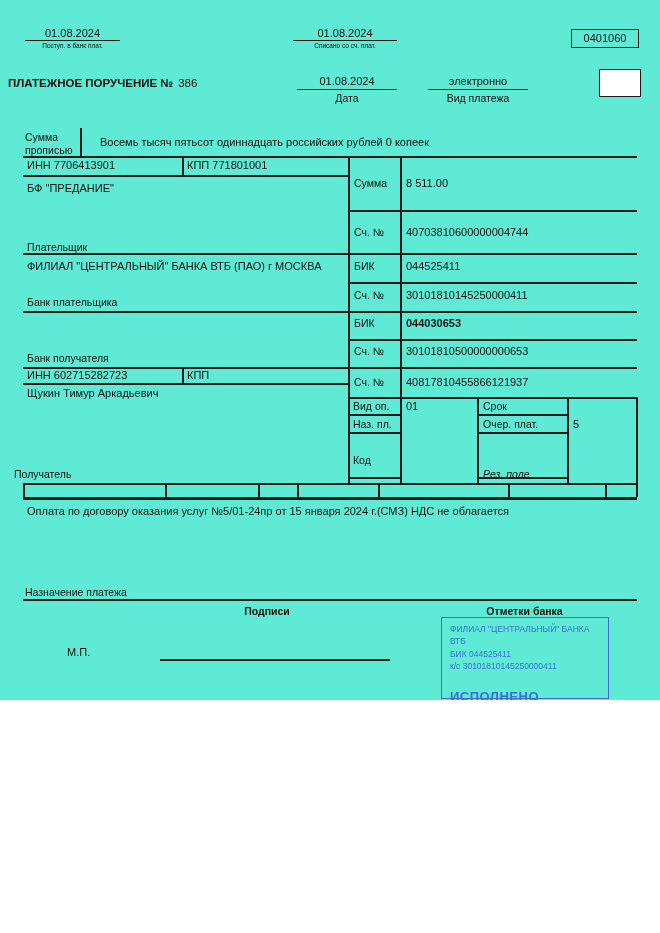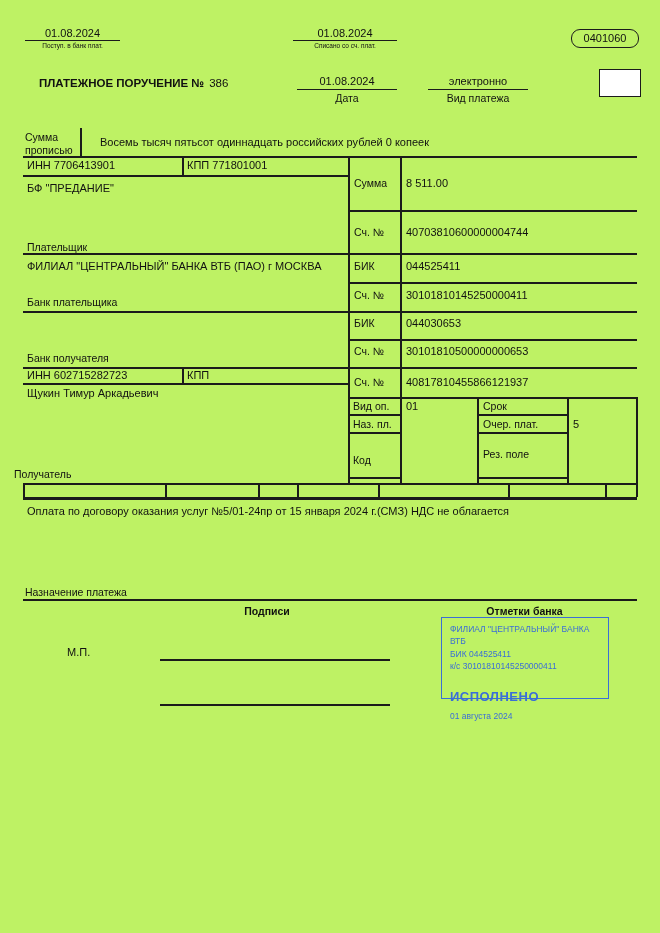--- a/index.html
+++ b/index.html
@@ -1,16 +1,16 @@
 <!DOCTYPE html>
 <html style="--stamp-blue: #3b6fd6;"><head>
 <meta charset="utf-8">
 <style>
   html,body{margin:0;padding:0;background:#fff;}
-  .page{position:relative;width:660px;height:933px;background:#bef264;overflow:hidden;
+  .page{position:relative;width:660px;height:700px;background:#5eead4;overflow:hidden;
         font-family:"Liberation Sans","DejaVu Sans",sans-serif;color:#111;}
   .t{position:absolute;font-size:11px;white-space:nowrap;}
   .lbl{font-size:10.5px;}
   .wrap{white-space:normal;line-height:1.25;}
   .lh{position:absolute;background:#1b1b1b;height:1.5px;}
   .lv{position:absolute;background:#1b1b1b;width:1.5px;}
   .thick{height:2px;}
   .xthick{height:3px;}
   .datefield{position:absolute;text-align:center;}
   .datefield .dval{font-size:11px;border-bottom:1.5px solid #1b1b1b;padding-bottom:1px;}
@@ -37,23 +37,23 @@
 <div class="page">
 
   <div class="datefield" style="left:25px;top:27px;width:95px;">
     <div class="dval">01.08.2024</div>
     <div class="dlabel">Поступ. в банк плат.</div>
   </div>
   <div class="datefield" style="left:293px;top:27px;width:104px;">
     <div class="dval">01.08.2024</div>
     <div class="dlabel">Списано со сч. плат.</div>
   </div>
-  <div class="codebox" style="left:571px;top:29px;width:66px;height:17px;line-height:17px;border-radius:9px;">0401060</div>
+  <div class="codebox" style="left:571px;top:29px;width:66px;height:17px;line-height:17px;">0401060</div>
 
-  <div class="title" style="left:39px;top:77px;">
+  <div class="title" style="left:8px;top:77px;">
     <span class="bold">ПЛАТЕЖНОЕ ПОРУЧЕНИЕ №</span><span class="num">386</span>
   </div>
   <div class="datefield2" style="left:297px;top:75px;width:100px;">
     <div class="dval">01.08.2024</div>
     <div class="dlabel">Дата</div>
   </div>
   <div class="datefield2" style="left:428px;top:75px;width:100px;">
     <div class="dval">электронно</div>
     <div class="dlabel">Вид платежа</div>
   </div>
@@ -73,39 +73,39 @@
 
   <div class="t" style="left:27px;top:260px;">ФИЛИАЛ "ЦЕНТРАЛЬНЫЙ" БАНКА ВТБ (ПАО) г МОСКВА</div>
   <div class="t lbl" style="left:27px;top:296px;">Банк плательщика</div>
   <div class="t lbl" style="left:354px;top:260px;">БИК</div>
   <div class="t" style="left:406px;top:260px;">044525411</div>
   <div class="t lbl" style="left:354px;top:289px;">Сч. №</div>
   <div class="t" style="left:406px;top:289px;">30101810145250000411</div>
 
   <div class="t lbl" style="left:27px;top:352px;">Банк получателя</div>
   <div class="t lbl" style="left:354px;top:317px;">БИК</div>
-  <div class="t" style="left:406px;top:317px;">044030653</div>
+  <div class="t" style="left:406px;top:317px;font-weight:bold;">044030653</div>
   <div class="t lbl" style="left:354px;top:345px;">Сч. №</div>
   <div class="t" style="left:406px;top:345px;">30101810500000000653</div>
 
   <div class="t" style="left:27px;top:369px;">ИНН 602715282723</div>
   <div class="t" style="left:187px;top:369px;">КПП</div>
   <div class="t" style="left:27px;top:387px;">Щукин Тимур Аркадьевич</div>
   <div class="t lbl" style="left:14px;top:468px;">Получатель</div>
   <div class="t lbl" style="left:354px;top:376px;">Сч. №</div>
   <div class="t" style="left:406px;top:376px;">40817810455866121937</div>
 
   <div class="t lbl" style="left:353px;top:400px;">Вид оп.</div>
   <div class="t" style="left:406px;top:400px;">01</div>
   <div class="t lbl" style="left:483px;top:400px;">Срок</div>
   <div class="t lbl" style="left:353px;top:418px;">Наз. пл.</div>
   <div class="t lbl" style="left:483px;top:418px;">Очер. плат.</div>
   <div class="t" style="left:573px;top:418px;">5</div>
   <div class="t lbl" style="left:353px;top:448px;margin-top:6px;">Код</div>
-  <div class="t lbl" style="left:483px;top:448px;">Рез. поле</div>
+  <div class="t lbl" style="left:483px;top:468px;font-style:italic;">Рез. поле</div>
 
   <div class="lh thick" style="left:23px;top:156px;width:614px;"></div>
   <div class="lh" style="left:23px;top:175px;width:325px;"></div>
   <div class="lh" style="left:348px;top:210px;width:289px;"></div>
   <div class="lh" style="left:23px;top:253px;width:614px;"></div>
   <div class="lh" style="left:348px;top:282px;width:289px;"></div>
   <div class="lh" style="left:23px;top:311px;width:614px;"></div>
   <div class="lh" style="left:348px;top:339px;width:289px;"></div>
   <div class="lh" style="left:23px;top:367px;width:614px;"></div>
   <div class="lh" style="left:23px;top:383px;width:325px;"></div>

